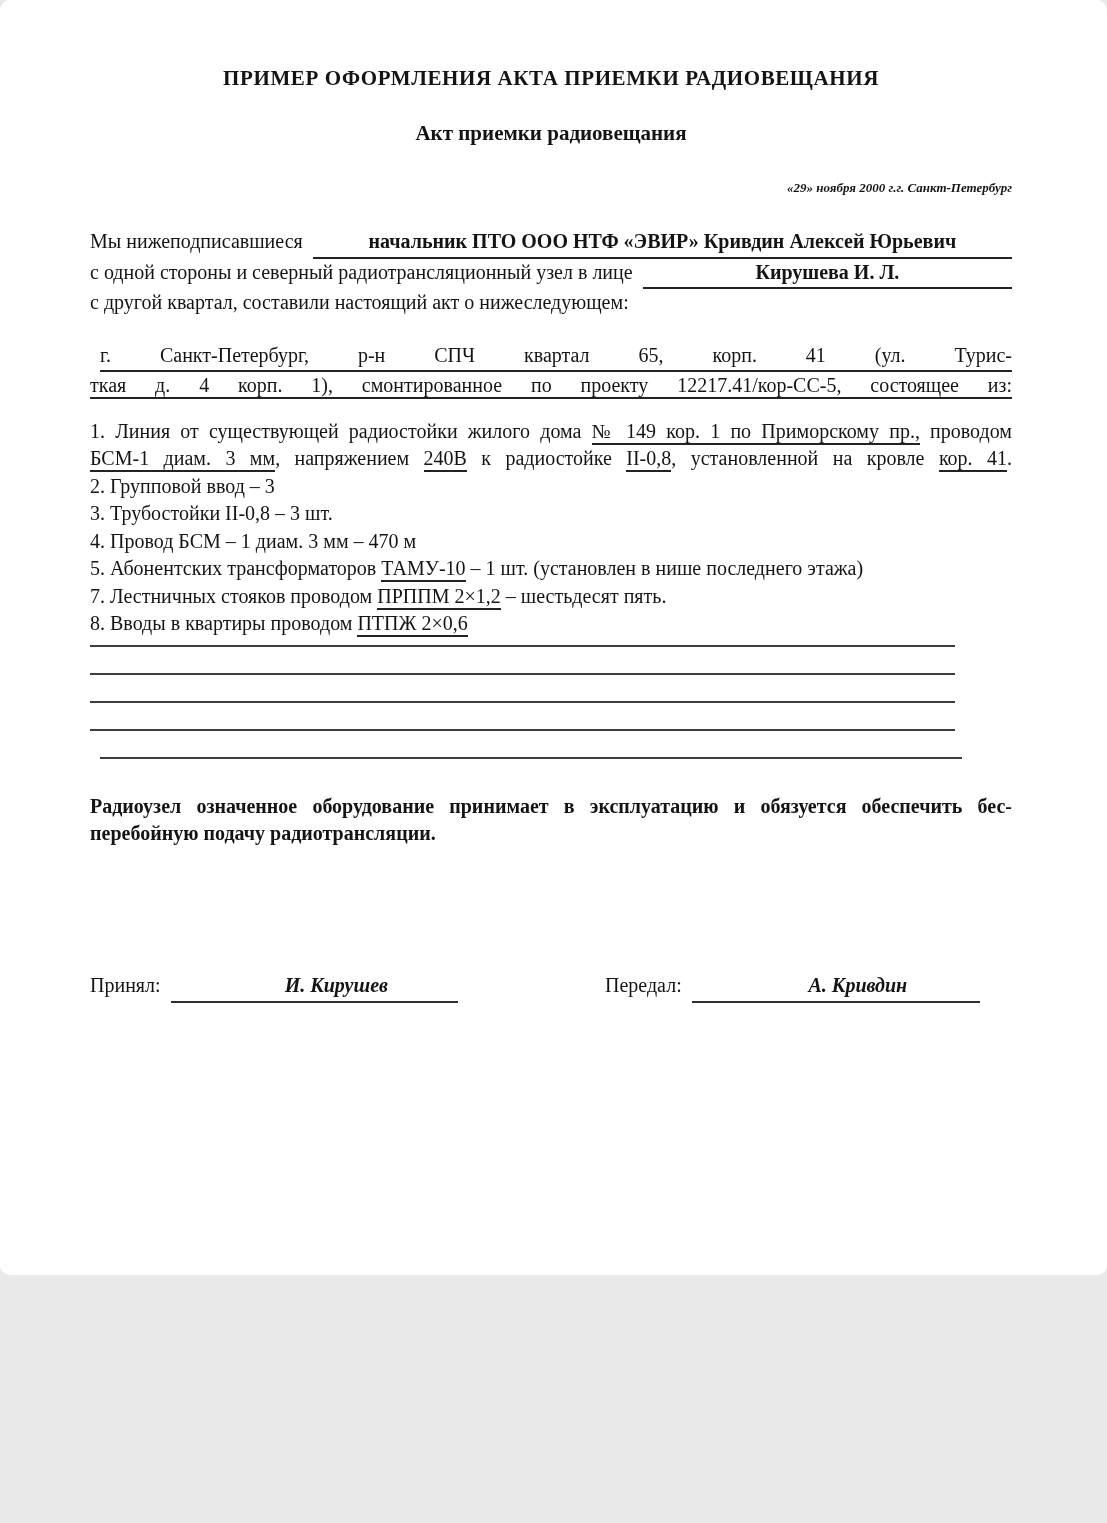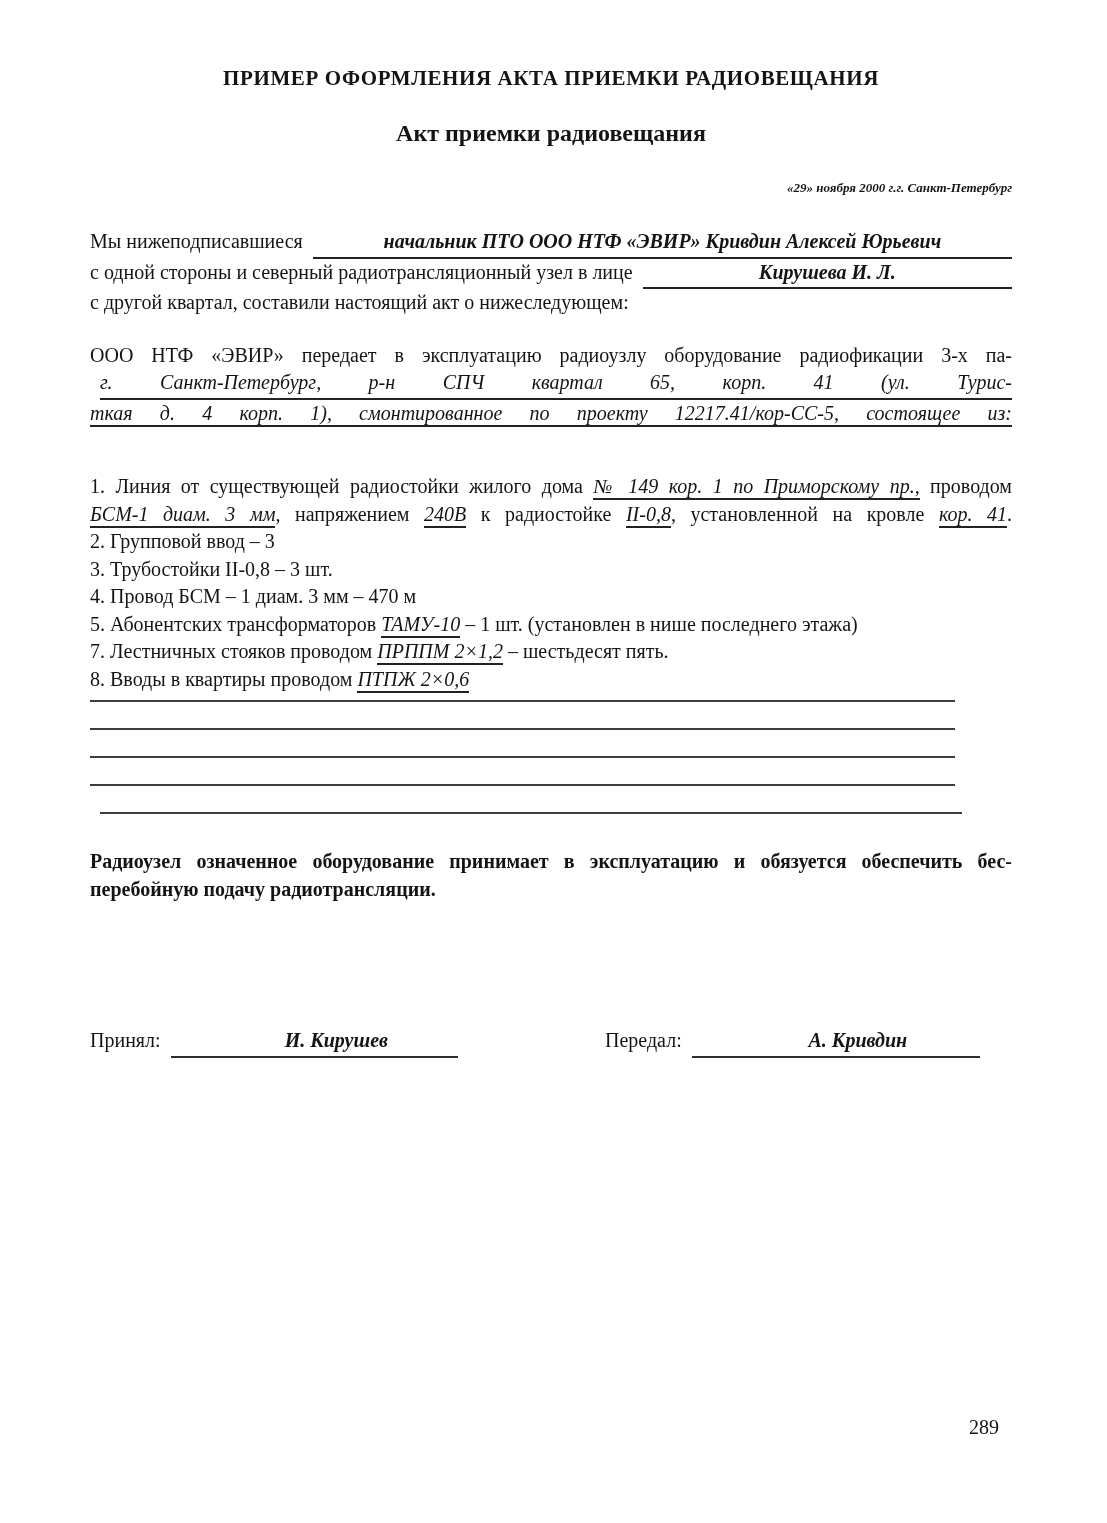--- a/index.html
+++ b/index.html
@@ -1,69 +1,69 @@
 <!DOCTYPE html>
 <html><head>
 <meta charset="utf-8">
 <style>
   html, body { margin: 0; padding: 0; background: #e9e9e9; }
   .page {
     position: relative;
     width: 1107px;
-    height: 1523px;
+    height: 1275px;
     margin: 0 auto;
     background: #ffffff;
     color: #141414;
     font-family: "Liberation Serif", "DejaVu Serif", serif;
     overflow: hidden;
+    border-radius: 10px;
   }
   .content {
     position: absolute;
     left: 90px;
     top: 0;
     width: 922px;
   }
   .title {
     margin: 0;
     padding-top: 66px;
     text-align: center;
     font-size: 21px;
     line-height: 24px;
     font-weight: bold;
     letter-spacing: 0.6px;
   }
   .subtitle {
     margin: 0;
     padding-top: 32px;
     text-align: center;
-    font-size: 24px;
+    font-size: 21px;
     line-height: 22px;
     font-weight: bold;
   }
   .dateline {
     padding-top: 32px;
     display: flex;
     justify-content: flex-end;
     font-size: 13px;
     line-height: 24px;
     font-weight: bold;
     font-style: italic;
   }
   .para { font-size: 20px; line-height: 27.5px; }
   .intro    { padding-top: 28px; }
   .transfer { padding-top: 25px; }
-  .list     { padding-top: 26px; margin-top: 20px; }
+  .list     { padding-top: 18px; }
   .closing  { padding-top: 34px; font-weight: bold; }
 
   .line { }
   .flexline { display: flex; align-items: baseline; }
   .just { text-align: justify; text-align-last: justify; }
 
   .fill {
-    font-style: italic;
     border-bottom: 2px solid #222222;
     padding-bottom: 1px;
   }
   .strong { font-weight: bold; }
   .grow { flex: 1 1 auto; margin-left: 10px; }
   .center { text-align: center; }
   .stretch { text-align: justify; text-align-last: justify; }
 
   .rules { }
   .rule {
@@ -124,23 +124,20 @@
       <div class="line flexline">
         <span>с одной стороны и северный радиотрансляционный узел в лице</span>
         <span class="fill strong grow center">Кирушева И. Л.</span>
       </div>
       <div class="line">
         <span>с другой квартал, составили настоящий акт о нижеследующем:</span>
       </div>
     </div>
 
     <div class="para transfer">
-      <div class="line just">
-        <span>ООО НТФ «ЭВИР» передает в эксплуатацию радиоузлу оборудование радиофикации 3-х па-</span>
-      </div>
       <div class="line flexline">
         <span class="fill grow stretch">г. Санкт-Петербург, р-н СПЧ квартал 65, корп. 41 (ул. Турис-</span>
       </div>
       <div class="line just">
         <span class="fill">ткая д. 4 корп. 1), смонтированное по проекту 12217.41/кор-СС-5, состоящее из:</span>
       </div>
     </div>
 
     <div class="para list">
       <div class="line just">

